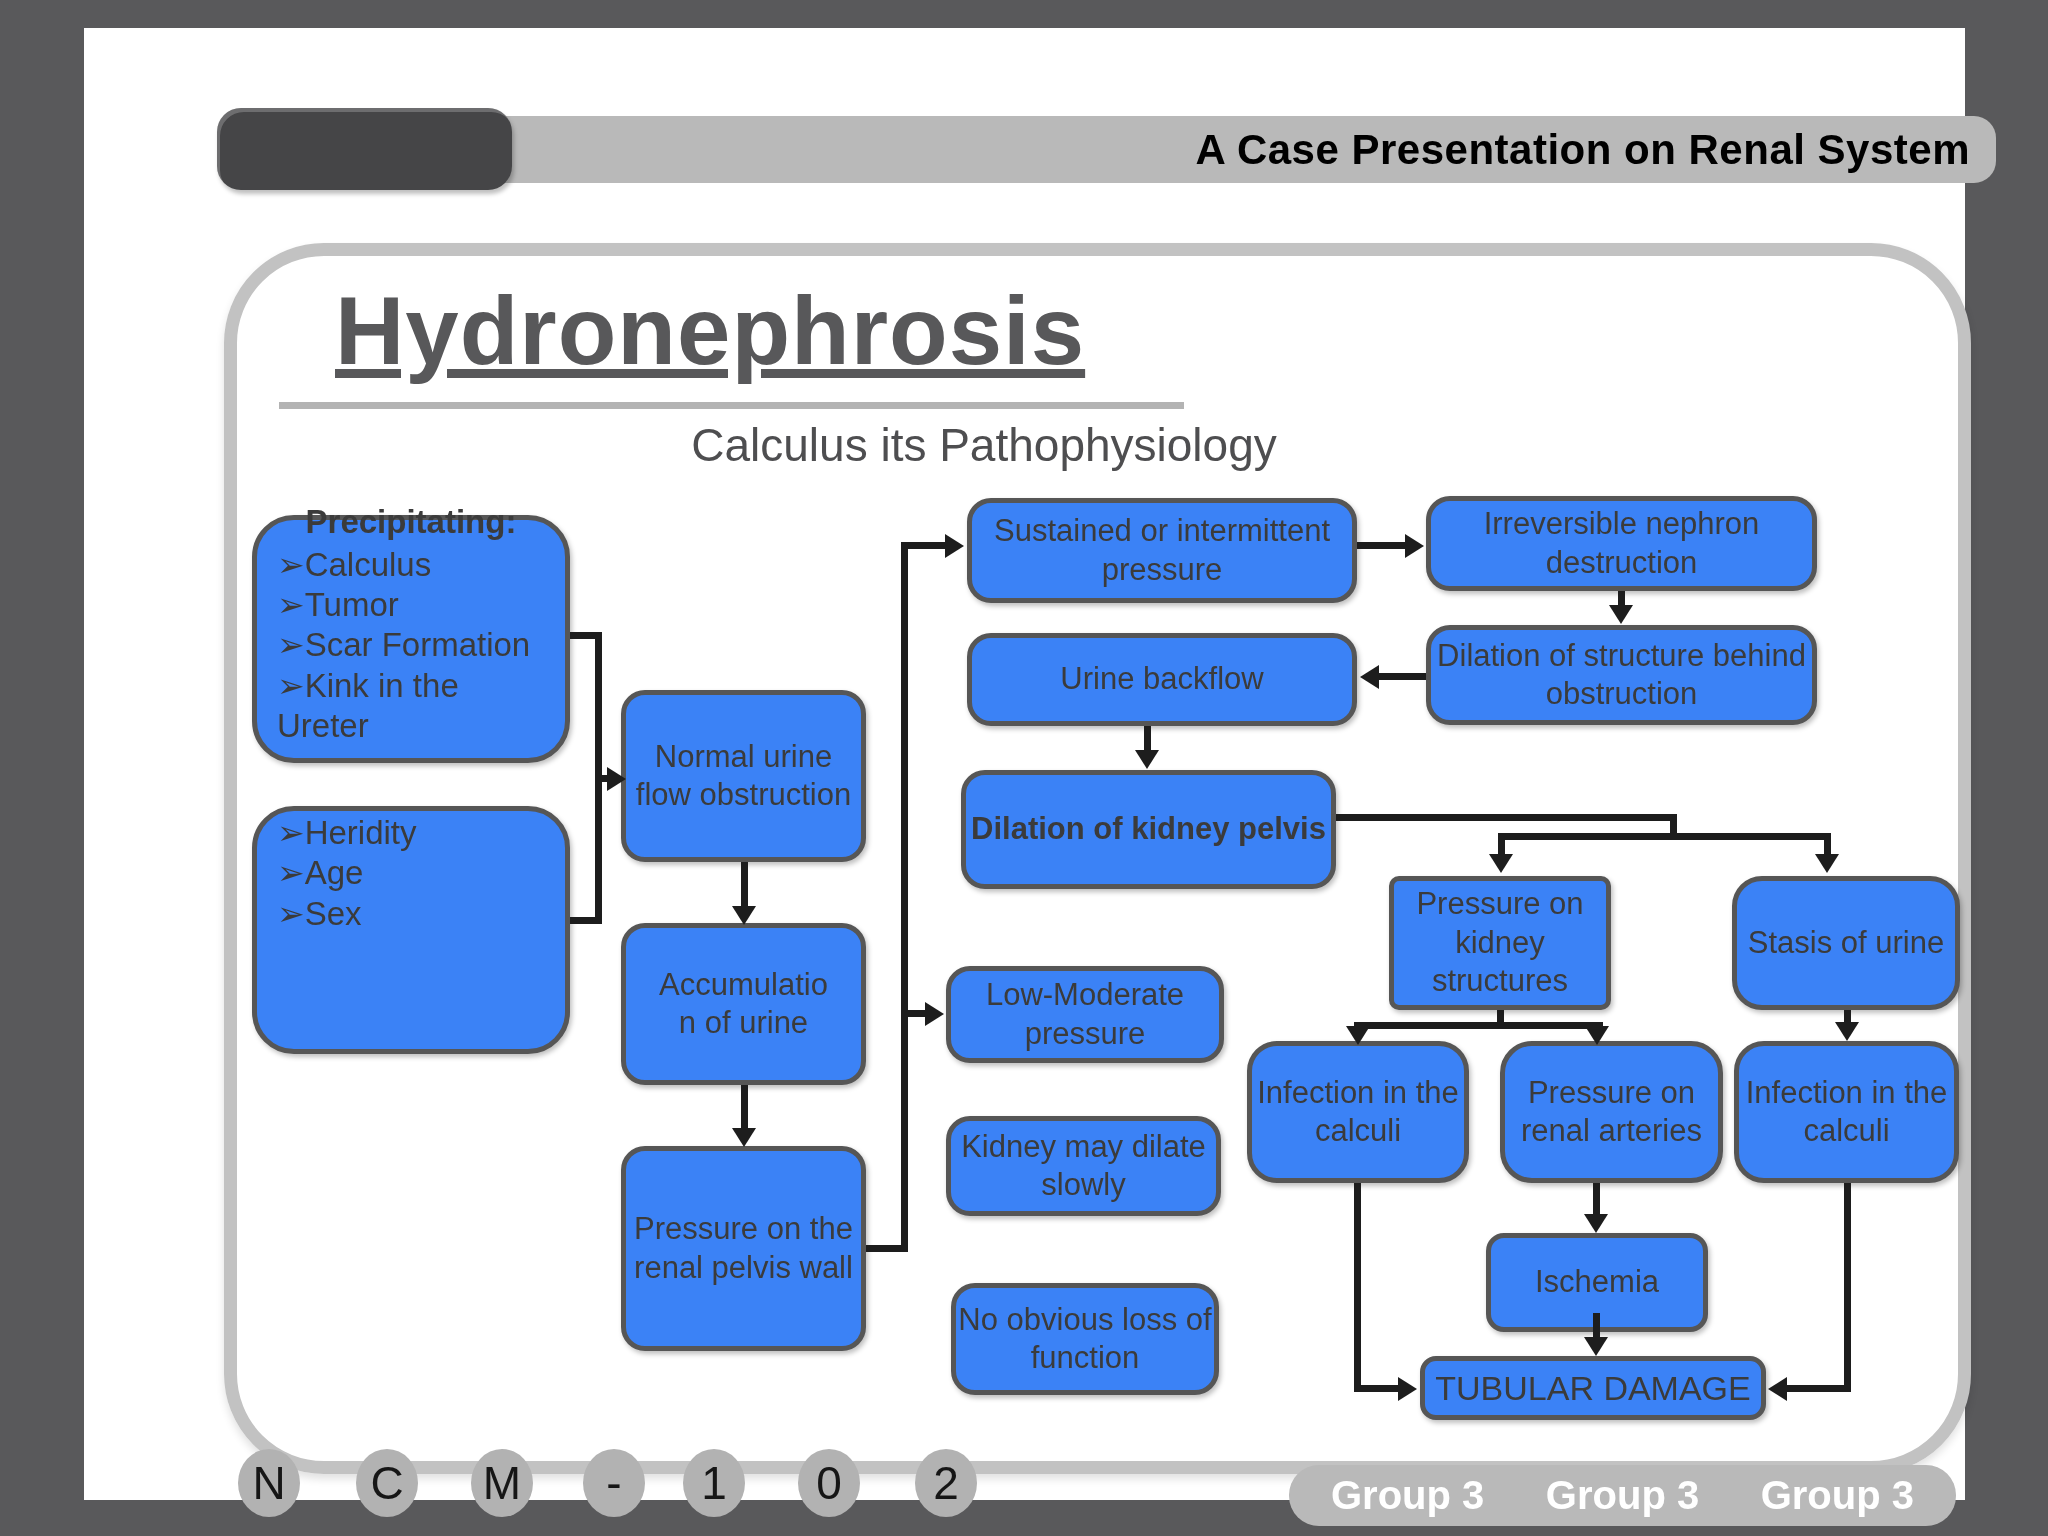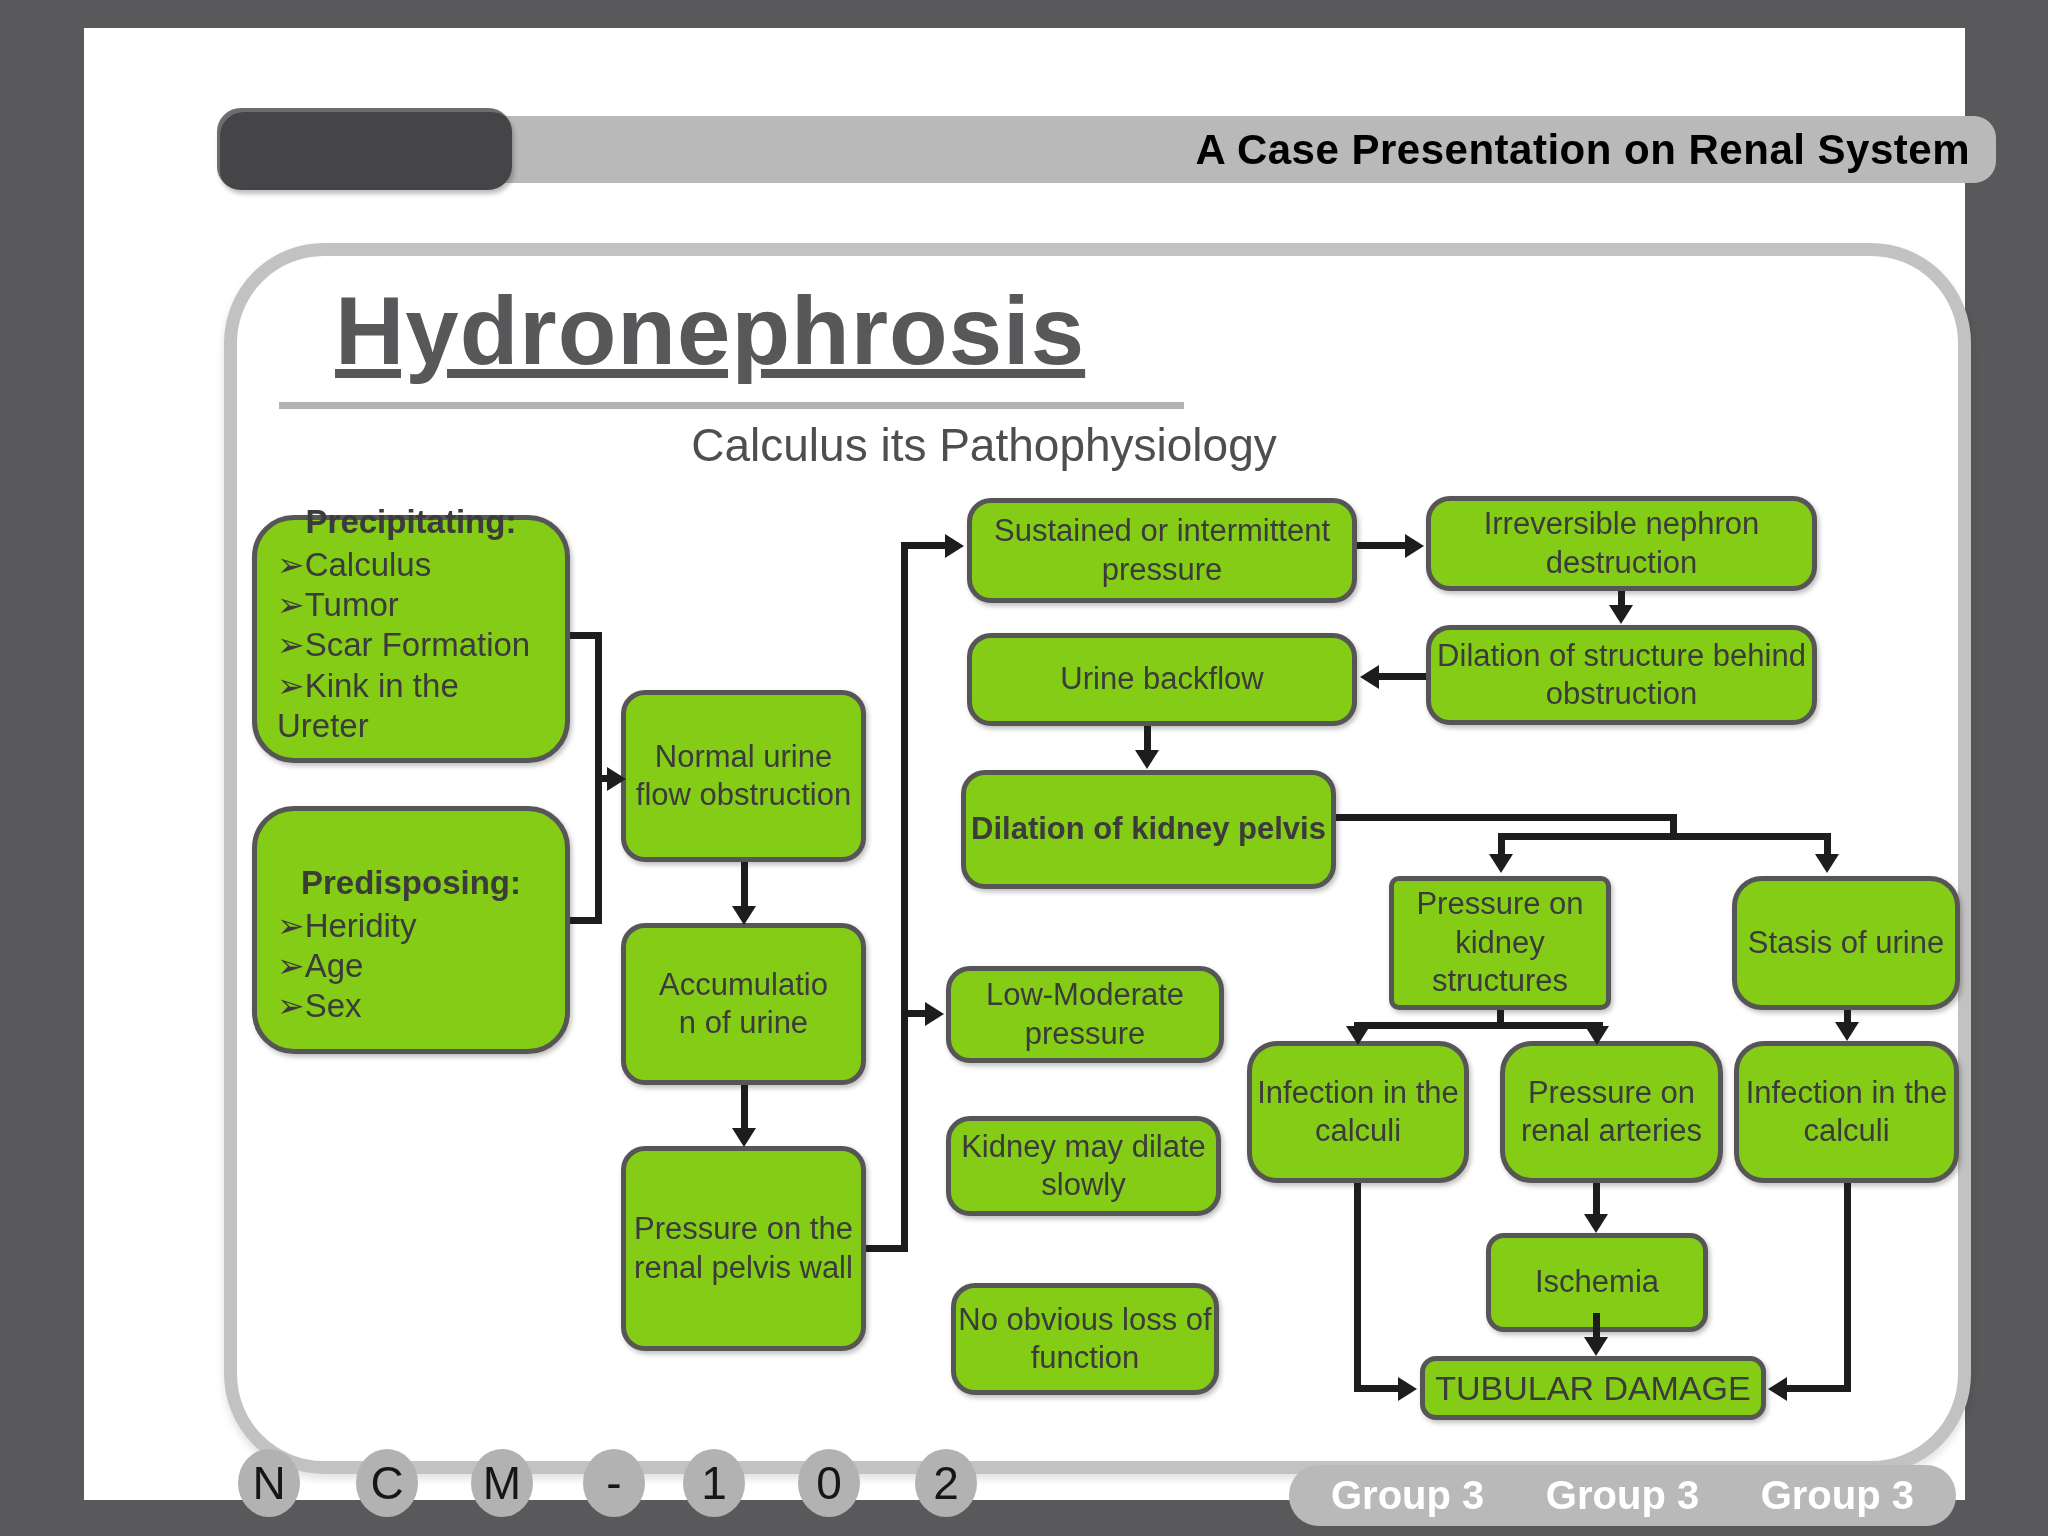--- a/index.html
+++ b/index.html
@@ -39,21 +39,21 @@
   }
   .title-rule{
     position:absolute;left:195px;top:374px;width:905px;height:7px;background:#b3b3b3;
   }
   .subtitle{
     position:absolute;left:540px;top:390px;width:720px;text-align:center;
     font-size:46px;color:#4e4e50;
   }
   
   .node{
-    position:absolute;background:#84cc16;border:5px solid #565656;border-radius:24px;
+    position:absolute;background:#3b82f6;border:5px solid #565656;border-radius:24px;
     display:flex;align-items:center;justify-content:center;text-align:center;
     color:#3b3b3b;font-size:31px;line-height:1.24;box-sizing:border-box;
     box-shadow:2px 3px 5px rgba(0,0,0,0.25);overflow:visible;
   }
   .node .lbl{white-space:pre-line;}
   .node-list{
     flex-direction:column;align-items:stretch;justify-content:flex-start;
     border-radius:42px;font-size:33px;
   }
   .node-list .title{font-weight:bold;text-align:center;}
@@ -99,21 +99,20 @@
   <div class="subtitle">Calculus its Pathophysiology</div>
 
   <div class="node node-list" style="left:168px;top:487px;width:318px;height:248px;">
     <div class="title" style="margin-top:-18px;">Precipitating:</div>
     <div class="items">➢Calculus
 ➢Tumor
 ➢Scar Formation
 ➢Kink in the Ureter</div>
   </div>
   <div class="node node-list" style="left:168px;top:778px;width:318px;height:248px;">
-    <div class="title" style="margin-top:52px;">Predisposing:</div>
     <div class="items">➢Heridity
 ➢Age
 ➢Sex</div>
   </div>
 
   <div class="node" style="left:537px;top:662px;width:245px;height:172px;">
     <span class="lbl">Normal urine flow obstruction</span>
   </div>
   <div class="node" style="left:537px;top:895px;width:245px;height:162px;">
     <span class="lbl">Accumulatio

